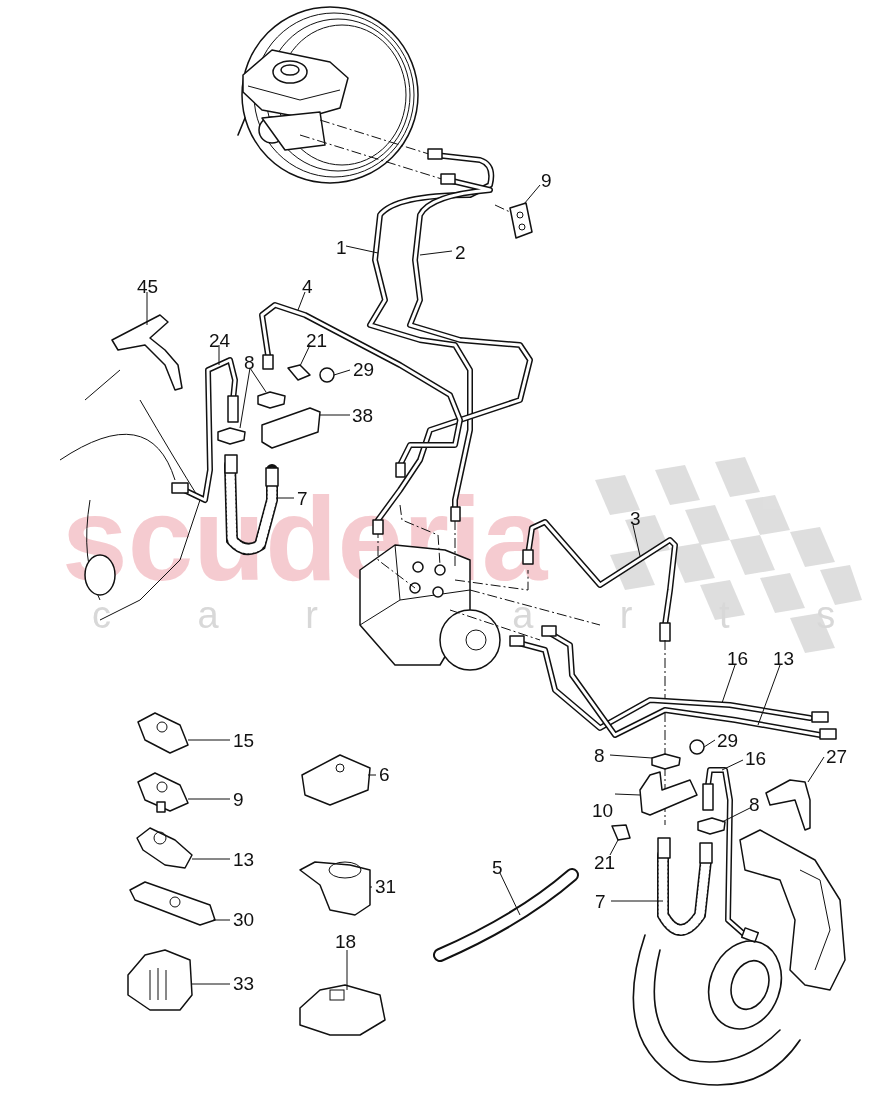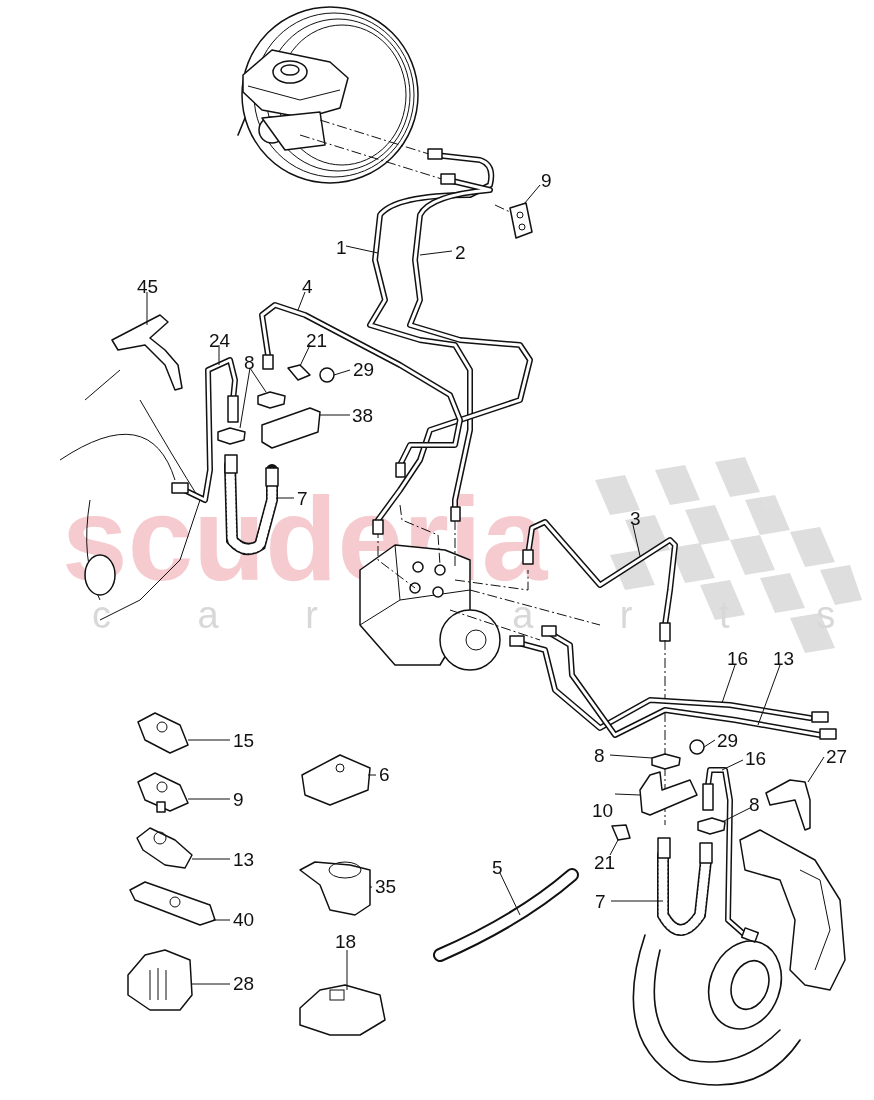--- a/index.html
+++ b/index.html
@@ -265,17 +265,17 @@
   <span class="callout" style="left:826px;top:747px">27</span>
   <span class="callout" style="left:592px;top:801px">10</span>
   <span class="callout" style="left:749px;top:795px">8</span>
   <span class="callout" style="left:594px;top:853px">21</span>
   <span class="callout" style="left:595px;top:892px">7</span>
   <span class="callout" style="left:492px;top:858px">5</span>
   <span class="callout" style="left:233px;top:731px">15</span>
   <span class="callout" style="left:233px;top:790px">9</span>
   <span class="callout" style="left:379px;top:765px">6</span>
   <span class="callout" style="left:233px;top:850px">13</span>
-  <span class="callout" style="left:375px;top:877px">35</span>
-  <span class="callout" style="left:233px;top:910px">40</span>
+  <span class="callout" style="left:375px;top:877px">31</span>
+  <span class="callout" style="left:233px;top:910px">30</span>
   <span class="callout" style="left:335px;top:932px">18</span>
-  <span class="callout" style="left:233px;top:974px">28</span>
+  <span class="callout" style="left:233px;top:974px">33</span>
 </div>
 
 </body></html>

